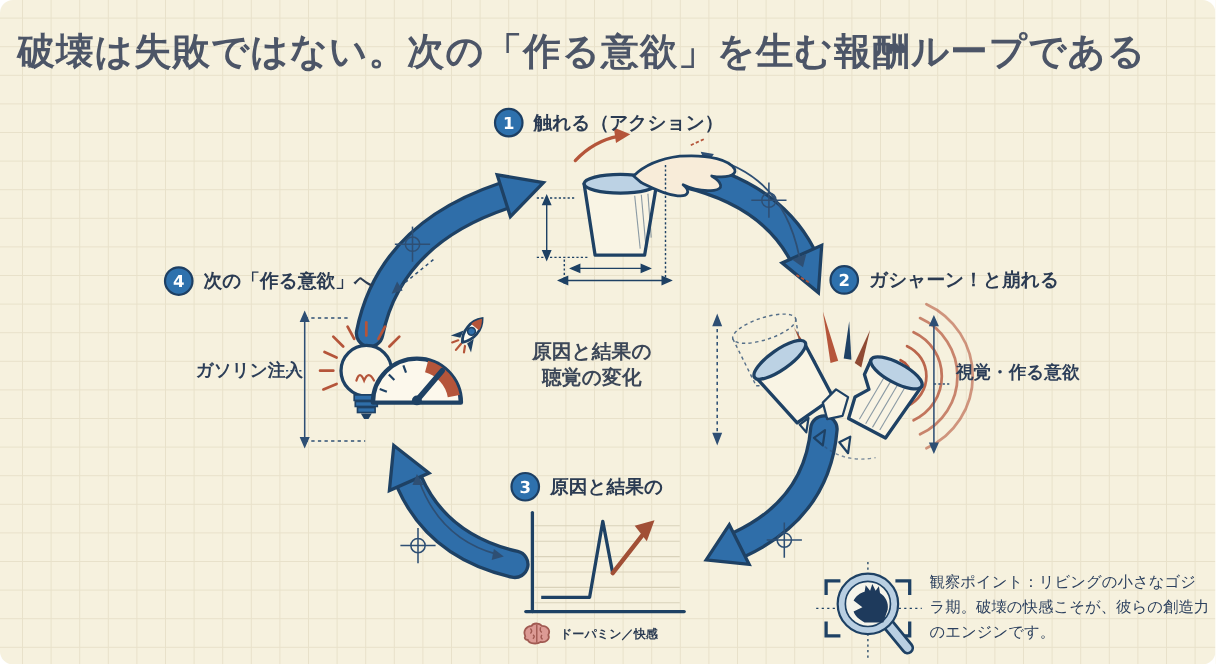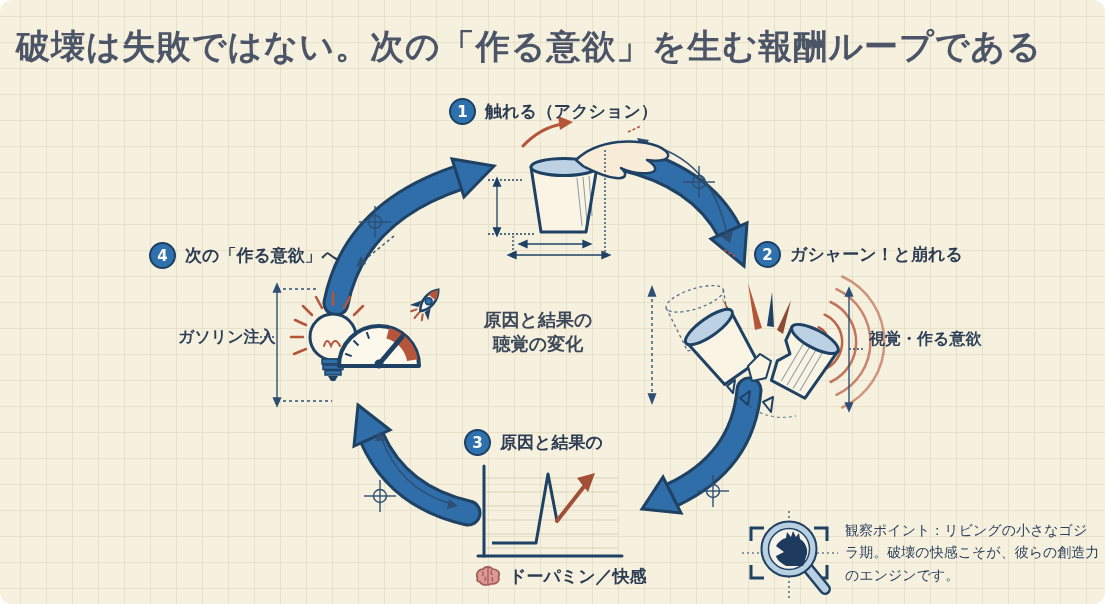--- a/index.html
+++ b/index.html
@@ -26,21 +26,21 @@
     color:#ffffff;font-size:15px;font-weight:700;
     display:flex;align-items:center;justify-content:center;flex:0 0 auto;
   }
   .step-label{font-size:17px;font-weight:700;color:#2b3b52;white-space:nowrap;}
   .center-caption{
     left:430px;top:308px;width:216px;text-align:center;
     font-size:18px;font-weight:800;color:#3c4758;line-height:1.32;
   }
   .side-note{font-size:16px;font-weight:700;color:#2c3e58;white-space:nowrap;}
   .dopamine{display:flex;align-items:center;gap:7px;}
-  .dopamine-label{font-size:17px;font-weight:800;color:#2b3b52;white-space:nowrap;}
+  .dopamine-label{font-size:11px;font-weight:800;color:#2b3b52;white-space:nowrap;}
   .obs-text{
     left:845px;top:519px;width:256px;
     font-size:14px;font-weight:400;color:#2c405e;line-height:1.6;
   }
   svg{display:block;}
 </style>
 </head>
 <body>
 
 <div id="stage">

